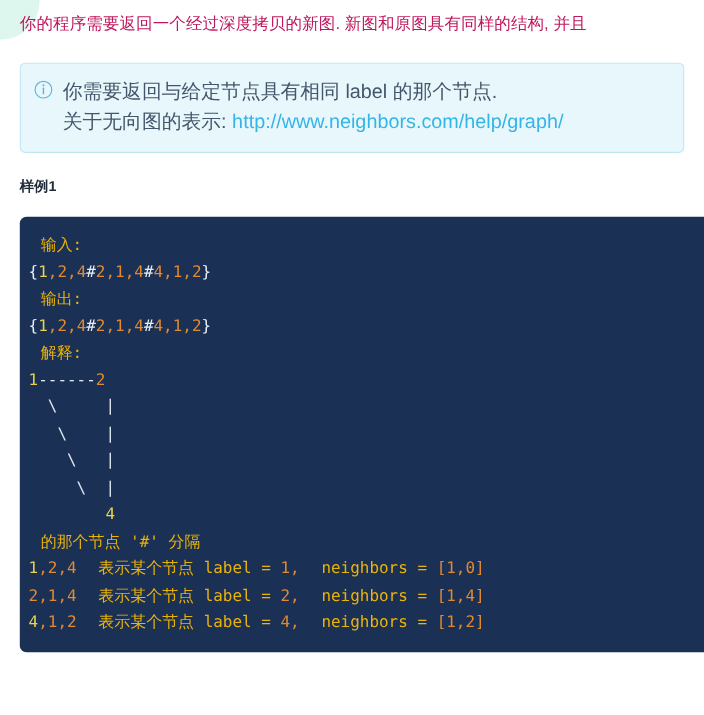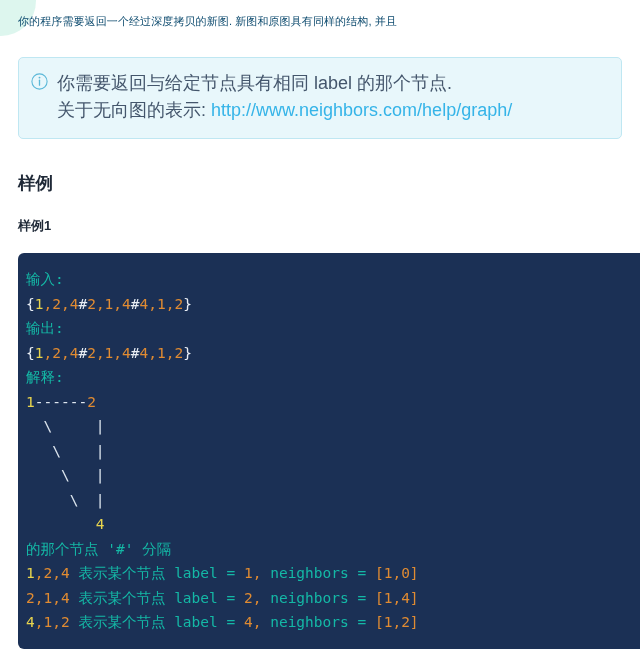--- a/index.html
+++ b/index.html
@@ -29,23 +29,23 @@
     pointer-events: none;
   }
 
   .page {
     position: relative;
     padding: 0 0 0 0;
   }
 
   
   .intro {
-    font-size: 11px;
+    font-size: 15px;
     line-height: 31px;
-    color: #0c4a6e;
+    color: #be185d;
     padding: 6px 0 0 18px;
     white-space: nowrap;
     letter-spacing: 0.1px;
   }
   .intro-line {
     display: block;
     white-space: nowrap;
   }
 
   
@@ -108,21 +108,21 @@
     font-family: "DejaVu Sans Mono", "Liberation Mono", monospace;
     font-size: 14.5px;
     line-height: 24.5px;
     color: #e6edf6;
     white-space: pre;
     tab-size: 4;
   }
   .tok-punc  { color: #e9eef5; }   
   .tok-y     { color: #e8d44d; }   
   .tok-o     { color: #e08b32; }   
-  .tok-txt   { color: #14b8a6; }   
+  .tok-txt   { color: #eab308; margin-left: 11px; }   
   .tok-line  { color: #dfe7f0; }   
 </style>
 </head>
 <body>
 
 <div class="corner-blob"></div>
 
 <div class="page">
 
   <div class="intro">
@@ -136,21 +136,20 @@
         <circle cx="8.5" cy="4.6" r="0.95" fill="#5bb8d8"></circle>
         <rect x="7.85" y="6.6" width="1.3" height="6.1" rx="0.55" fill="#5bb8d8"></rect>
       </svg>
     </span>
     <div class="note-body">
       <span class="note-line">你需要返回与给定节点具有相同 label 的那个节点.</span>
       <span class="note-line"><span>关于无向图的表示: </span><a class="note-link" href="#">http://www.neighbors.com/help/graph/</a></span>
     </div>
   </div>
 
-  <h2 class="section-title">样例</h2>
   <h3 class="example-title">样例1</h3>
 
   <div class="code-block">
     <pre class="code"><span class="tok-txt">输入:</span>
 <span><span class="tok-punc">{</span><span class="tok-y">1</span><span class="tok-o">,</span><span class="tok-o">2</span><span class="tok-o">,</span><span class="tok-o">4</span><span class="tok-punc">#</span><span class="tok-o">2</span><span class="tok-o">,</span><span class="tok-o">1</span><span class="tok-o">,</span><span class="tok-o">4</span><span class="tok-punc">#</span><span class="tok-o">4</span><span class="tok-o">,</span><span class="tok-o">1</span><span class="tok-o">,</span><span class="tok-o">2</span><span class="tok-punc">}</span></span>
 <span class="tok-txt">输出:</span>
 <span><span class="tok-punc">{</span><span class="tok-y">1</span><span class="tok-o">,</span><span class="tok-o">2</span><span class="tok-o">,</span><span class="tok-o">4</span><span class="tok-punc">#</span><span class="tok-o">2</span><span class="tok-o">,</span><span class="tok-o">1</span><span class="tok-o">,</span><span class="tok-o">4</span><span class="tok-punc">#</span><span class="tok-o">4</span><span class="tok-o">,</span><span class="tok-o">1</span><span class="tok-o">,</span><span class="tok-o">2</span><span class="tok-punc">}</span></span>
 <span class="tok-txt">解释:</span>
 <span><span class="tok-y">1</span><span class="tok-line">------</span><span class="tok-o">2</span>
 <span class="tok-line">  \     |</span>

